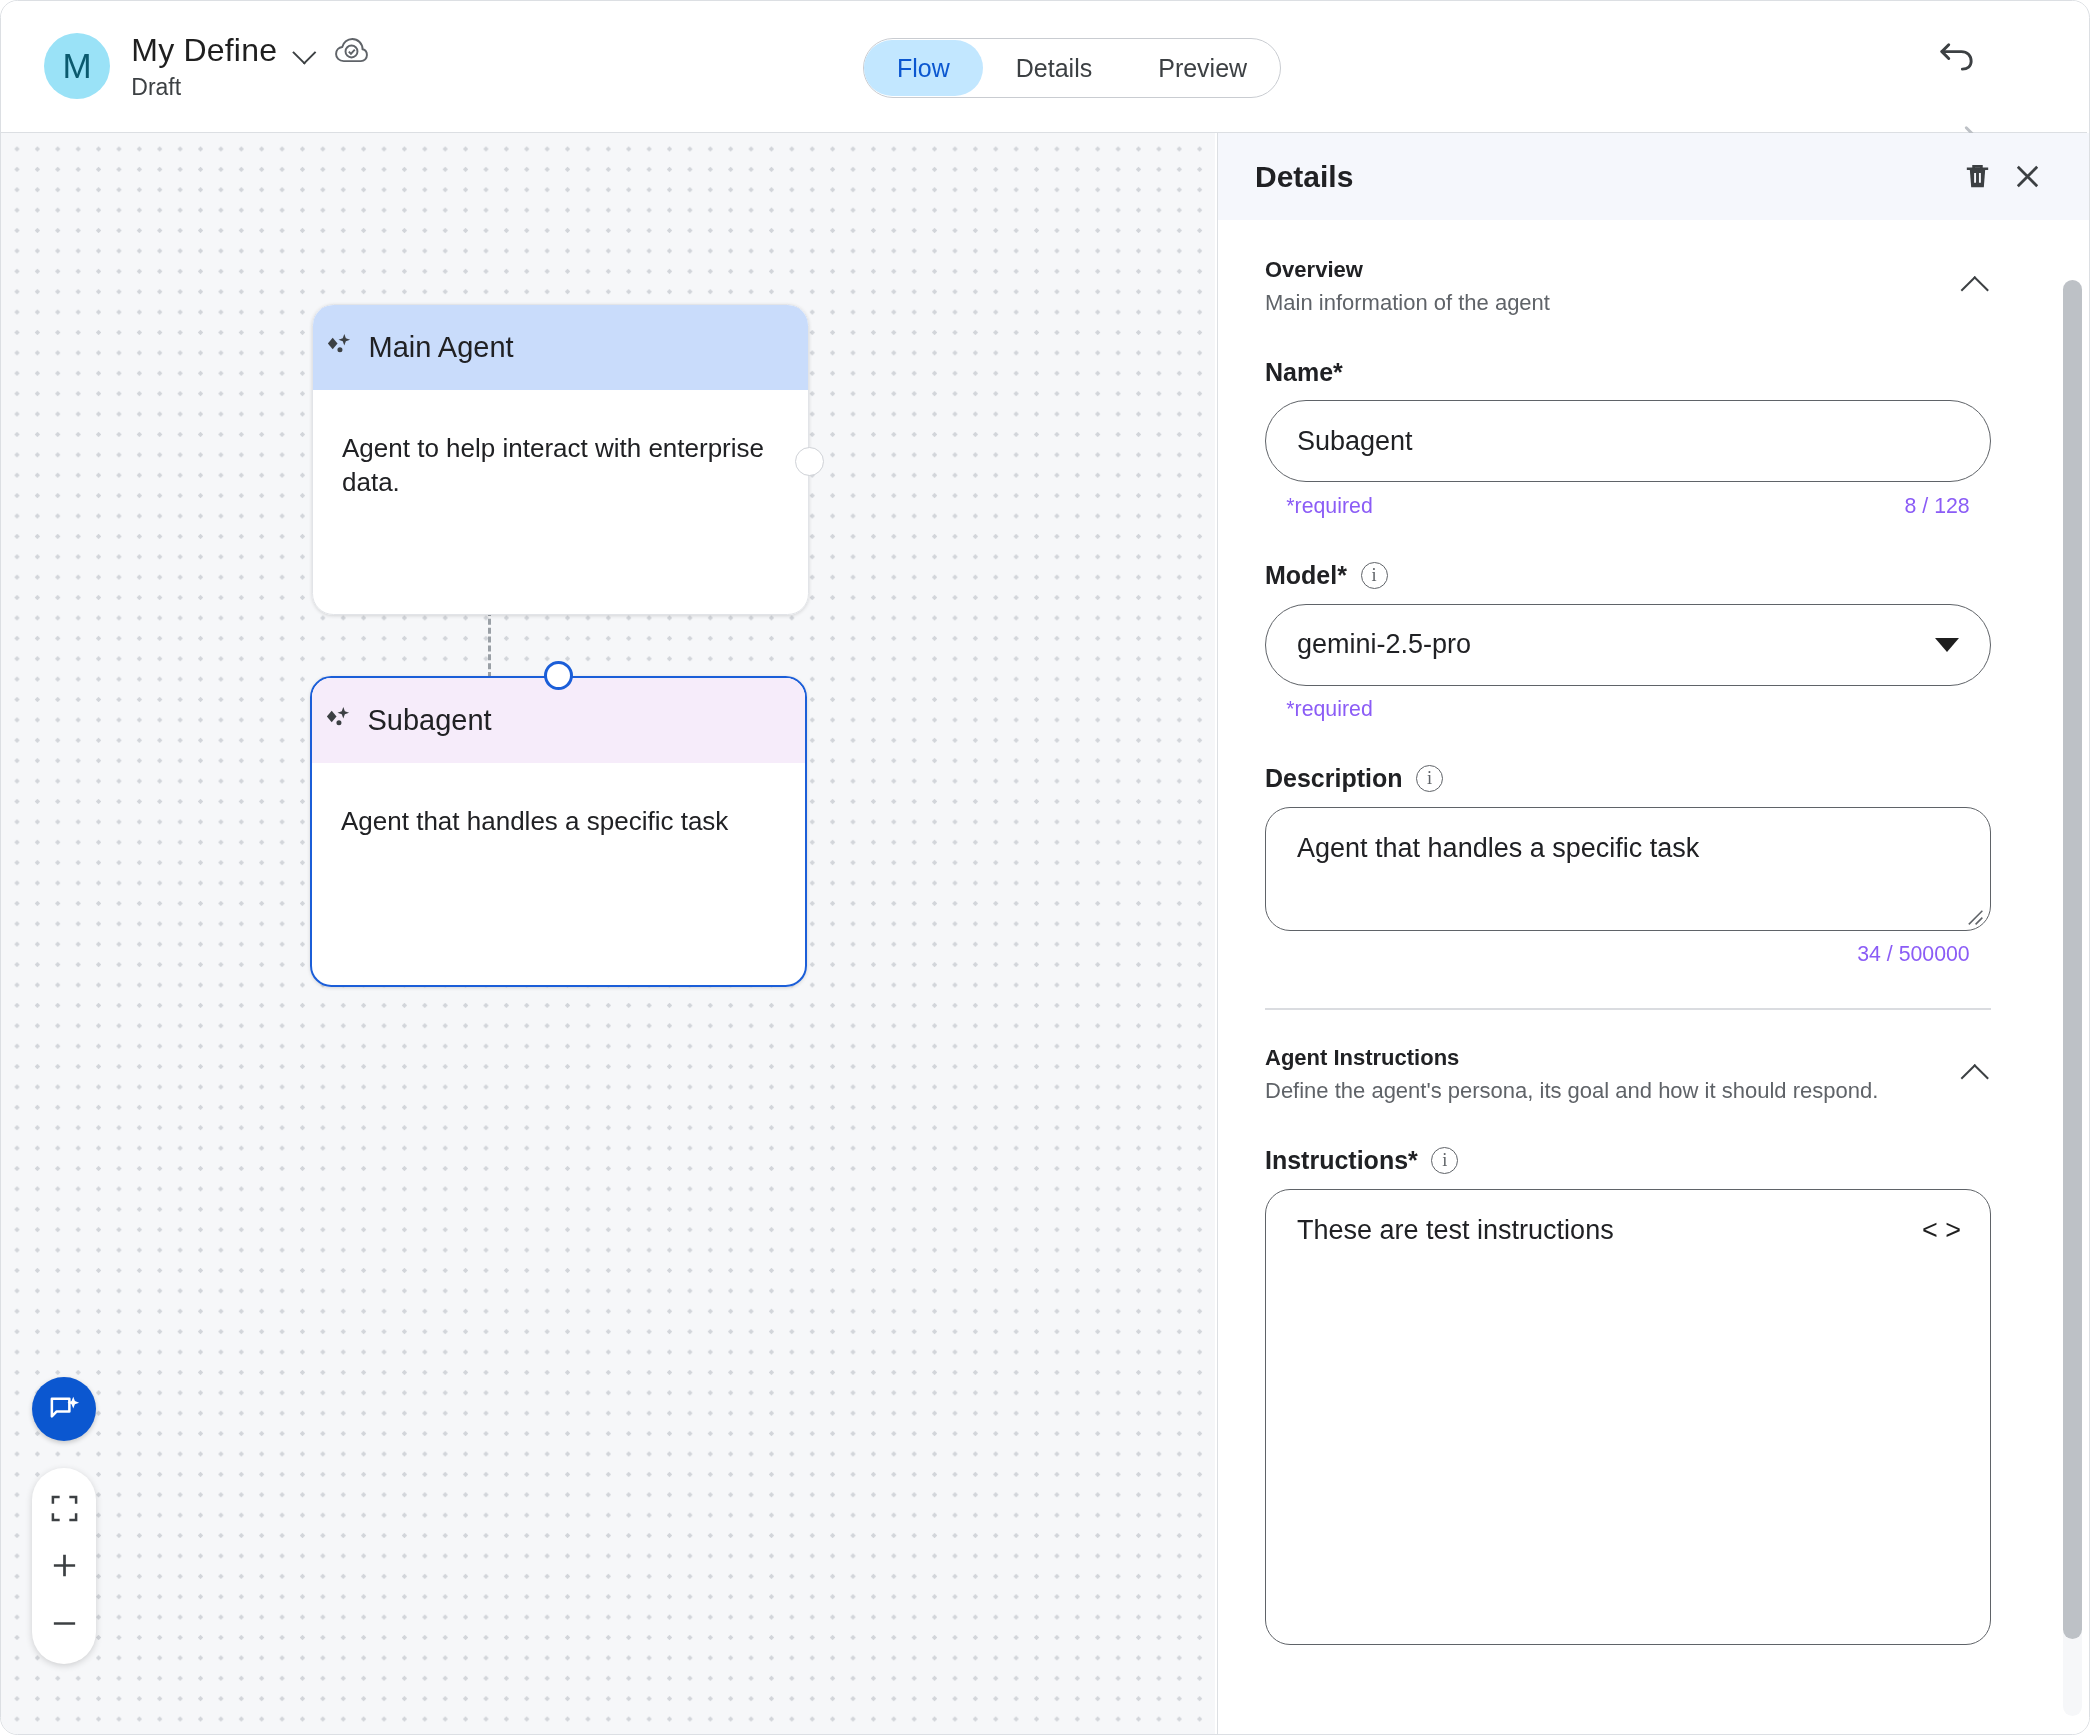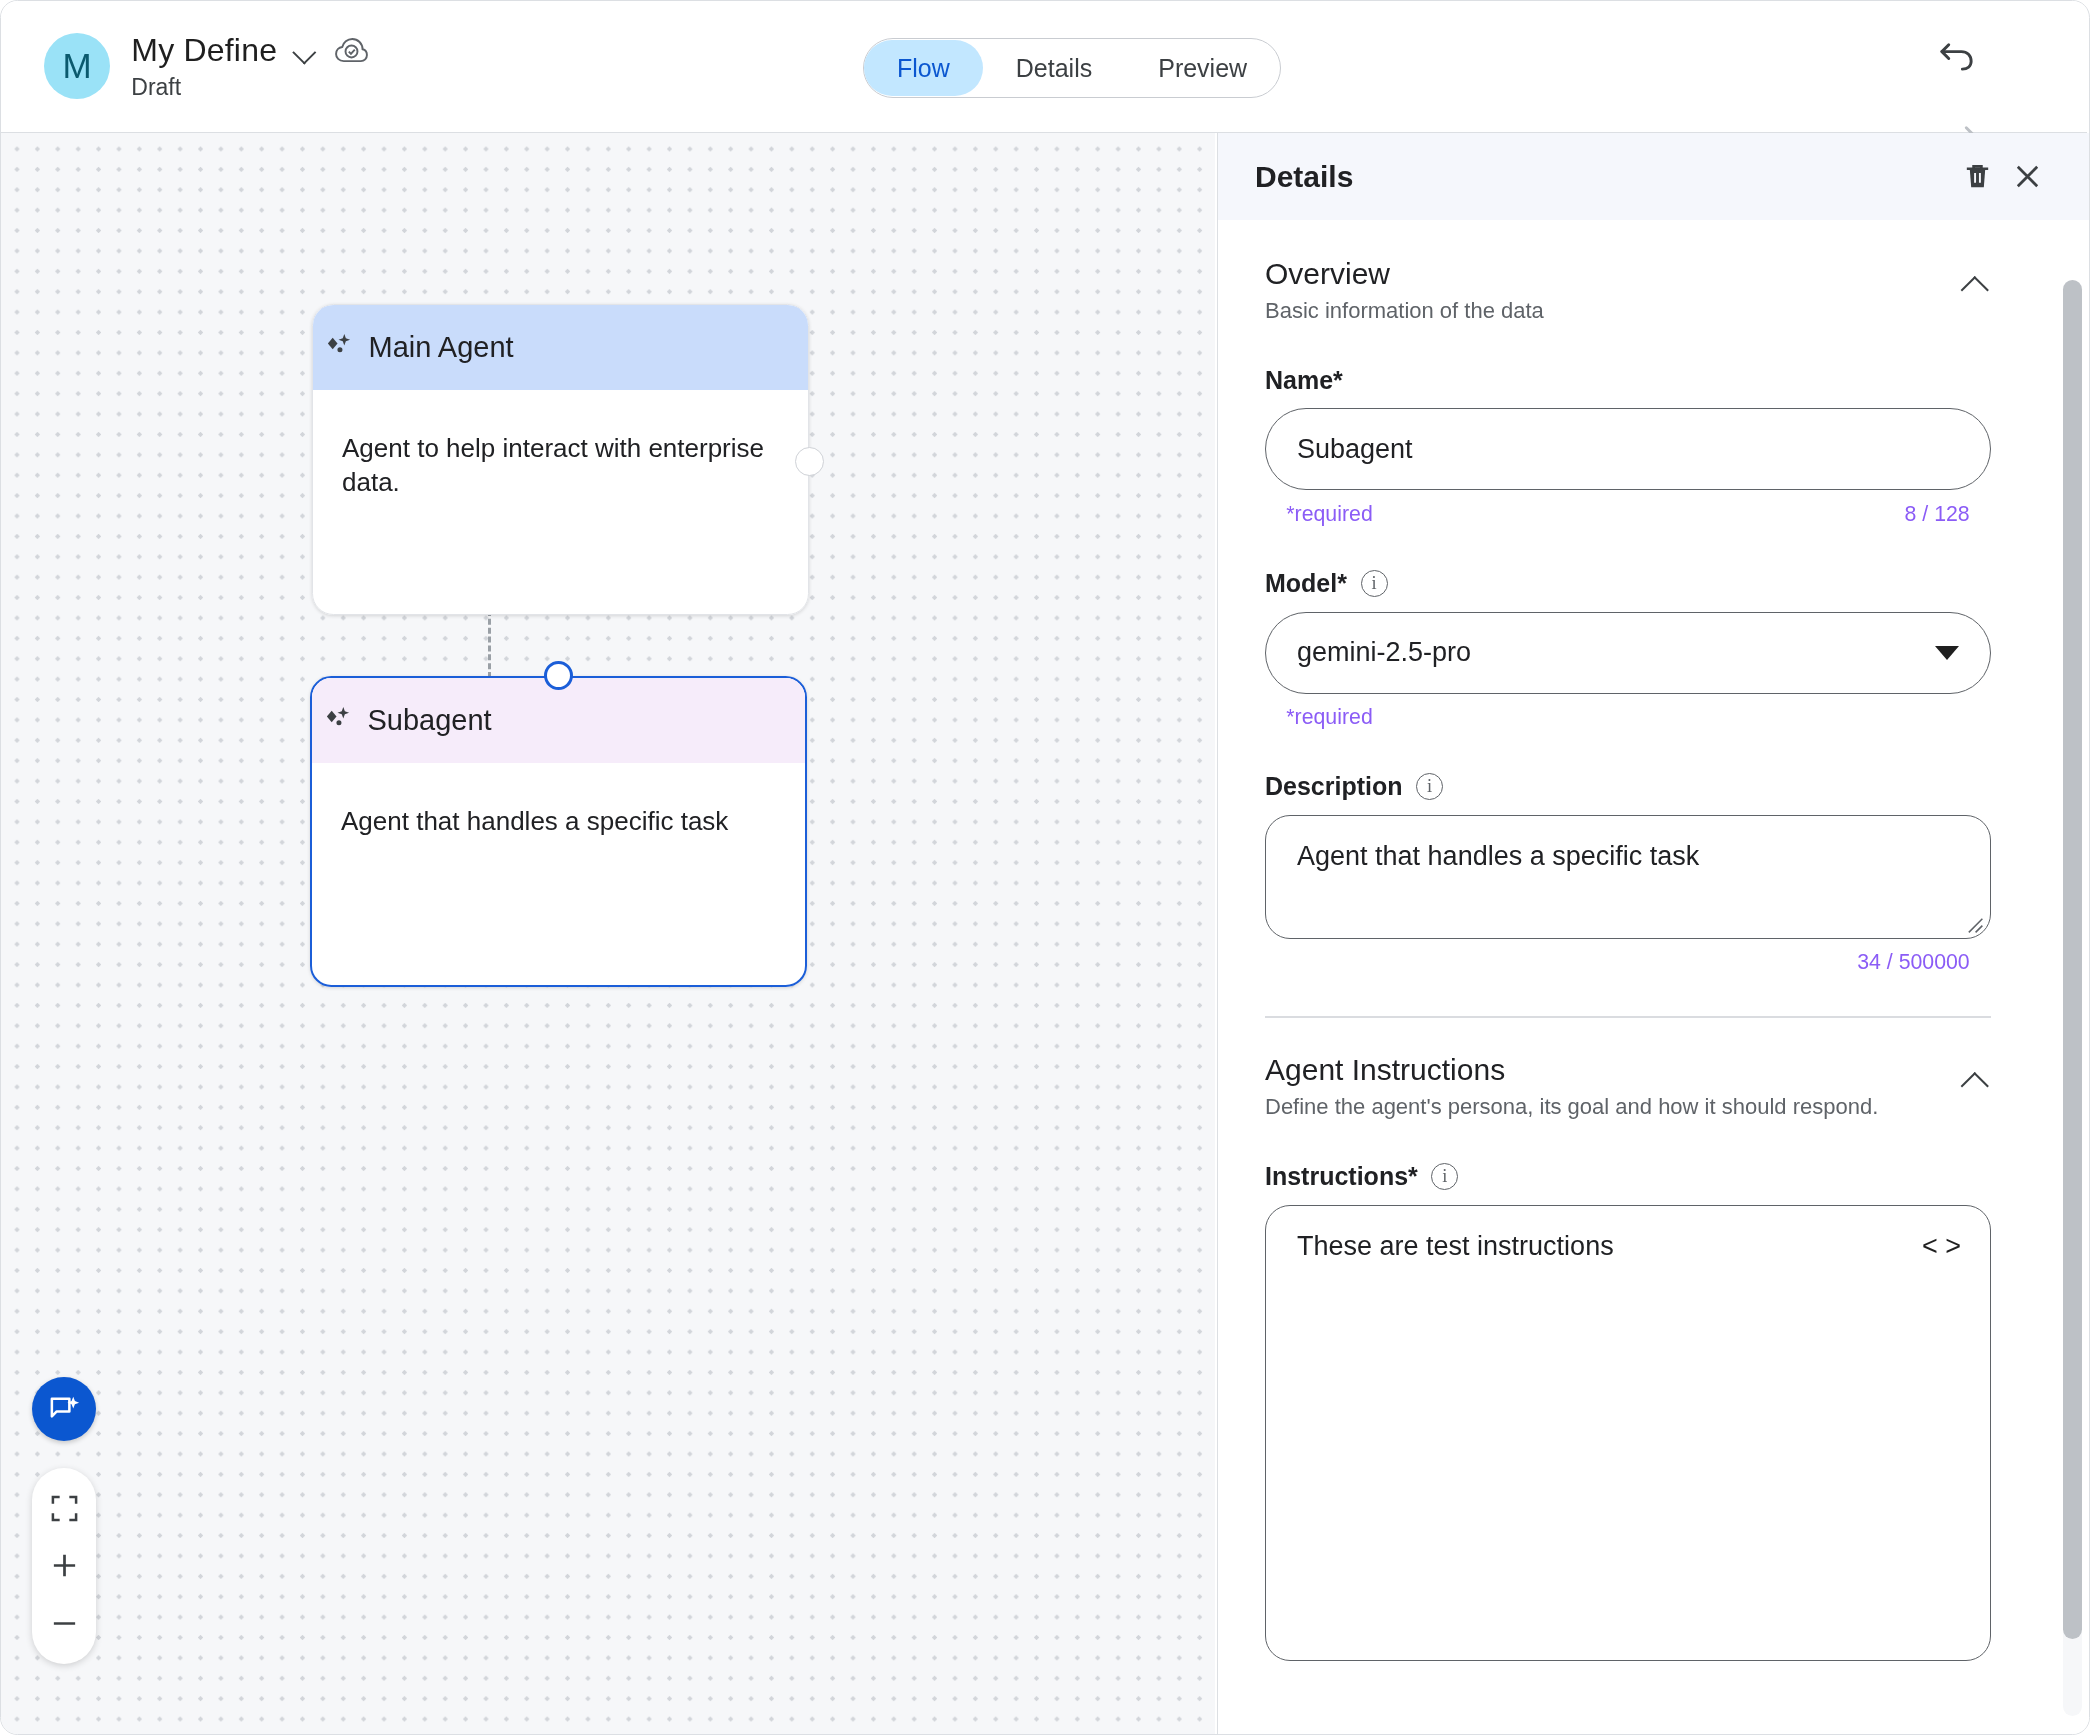--- a/index.html
+++ b/index.html
@@ -163,21 +163,21 @@
   }
   .panel-title { font-size: 30px; color: #202124; font-weight: bold; flex: 1; }
   .panel-head .icon-btn { width: 50px; height: 50px; }
   .panel-body {
     position: absolute; top: 87px; left: 0;
     width: 820px; height: 1514px;
     padding: 37px 47px 0 47px;
   }
   .section-head { display: flex; align-items: flex-start; }
   .section-head .txt { flex: 1; }
-  .section-title { font-size: 30px; color: #202124; font-weight: normal; }
+  .section-title { font-size: 22px; color: #202124; font-weight: bold; }
   .section-sub { font-size: 22px; color: #5f6368; margin-top: 6.8px; }
   .collapse-chevron { width: 33px; height: 33px; position: relative; cursor: pointer; margin-top: 11.6px; }
   .collapse-chevron::before {
     content: ""; position: absolute; left: 6.8px; top: 11.6px;
     width: 17.5px; height: 17.5px;
     border-left: 2.9px solid #3c4043; border-top: 2.9px solid #3c4043;
     transform: rotate(45deg);
   }
   .field { margin-top: 42px; }
   .field-label-row { display: flex; align-items: center; gap: 13.6px; }
@@ -368,21 +368,21 @@
           <path d="M7 7 L27 27 M27 7 L7 27" stroke="#3c4043" stroke-width="2.8"></path>
         </svg>
       </div>
     </div>
 
     <div class="panel-body">
 
       <div class="section-head">
         <div class="txt">
           <div class="section-title">Overview</div>
-          <div class="section-sub">Basic information of the data</div>
+          <div class="section-sub">Main information of the agent</div>
         </div>
         <div class="collapse-chevron"></div>
       </div>
 
       <div class="field">
         <div class="field-label-row">
           <span class="field-label">Name*</span>
         </div>
         <div class="input-box">Subagent</div>
         <div class="hint-row">

